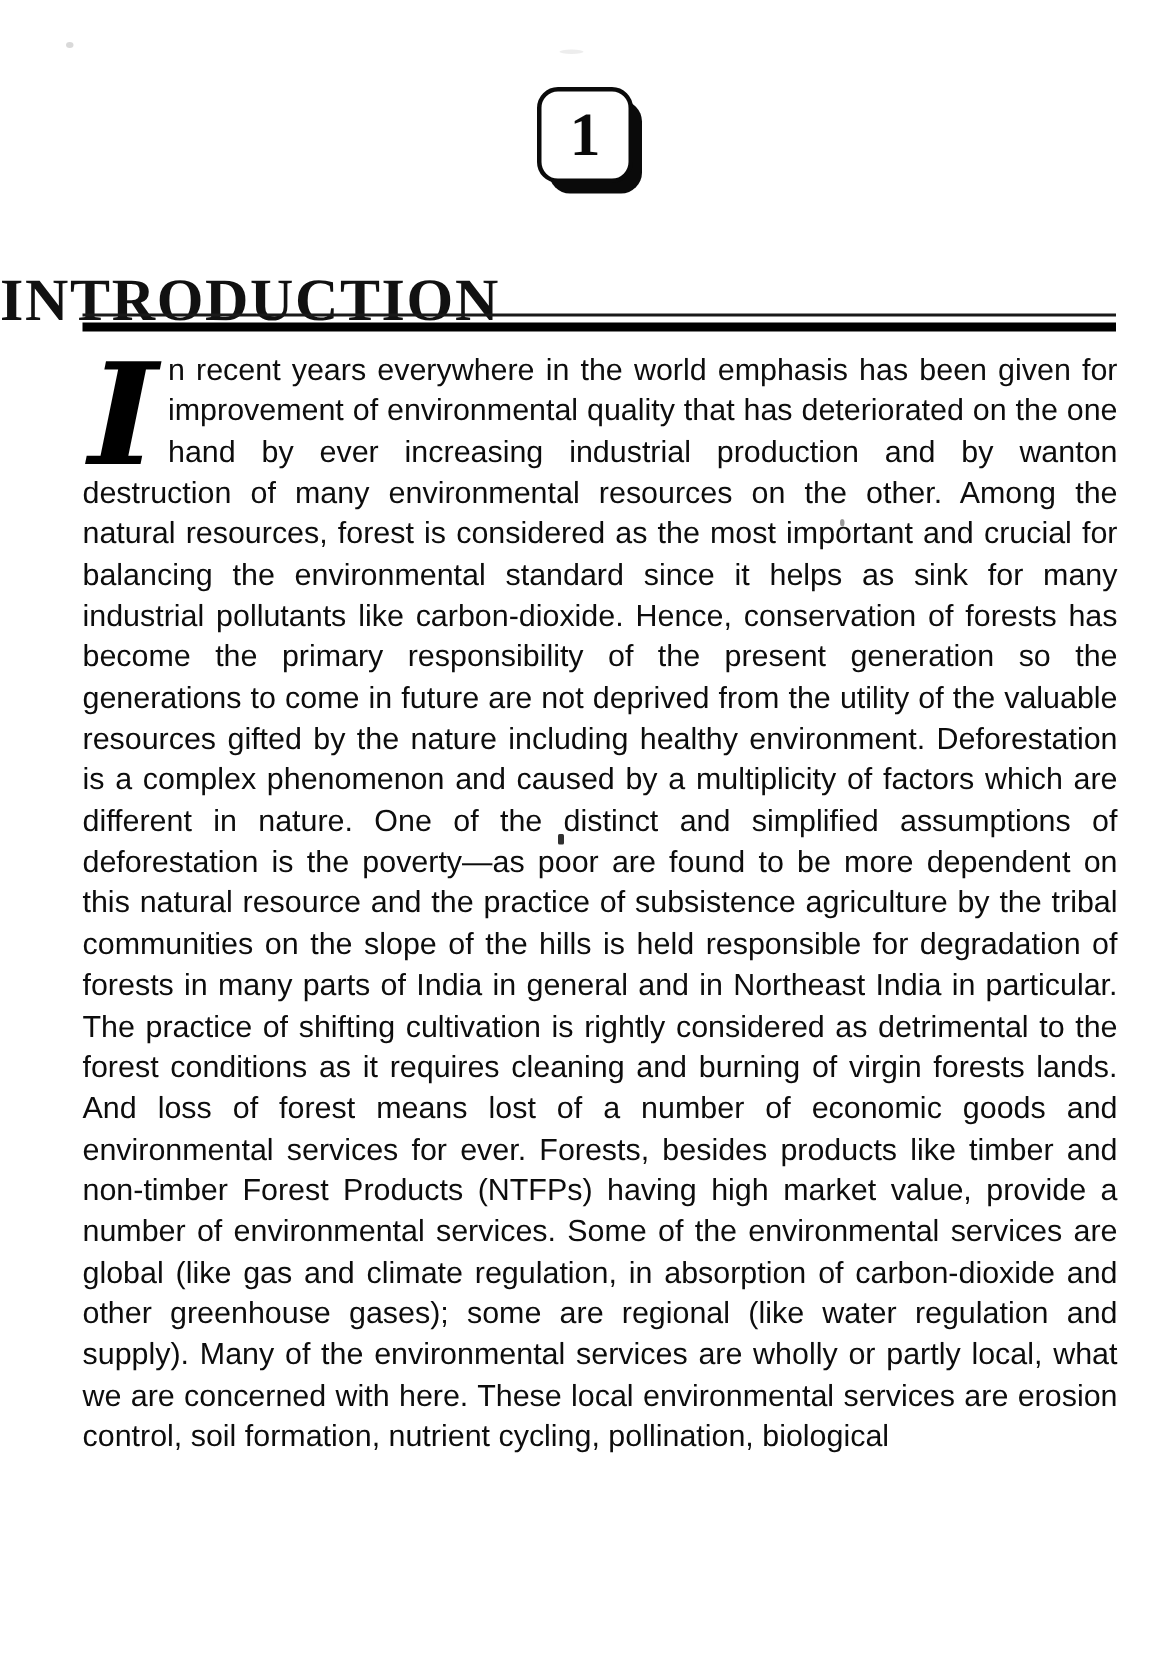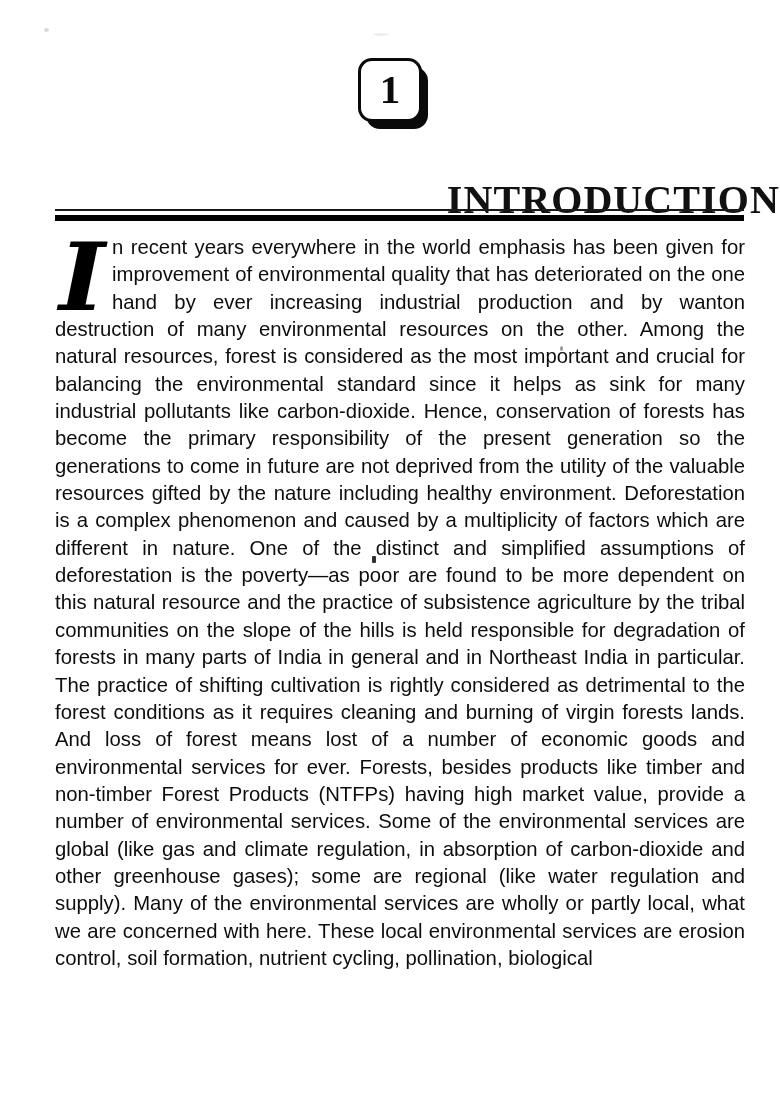--- a/index.html
+++ b/index.html
@@ -71,21 +71,21 @@
     color: #0a0a0a;
     margin-top: -2px;
   }
 
   
   .chapter-title {
     position: absolute;
     left: 0;
     top: 152px;
     width: 780px;
-    text-align: right;
+    text-align: left;
     font-family: "Liberation Serif", "DejaVu Serif", serif;
     font-size: 40px;
     font-weight: bold;
     letter-spacing: 1.1px;
     line-height: 1.05;
     color: #111111;
     white-space: nowrap;
   }
 
   

